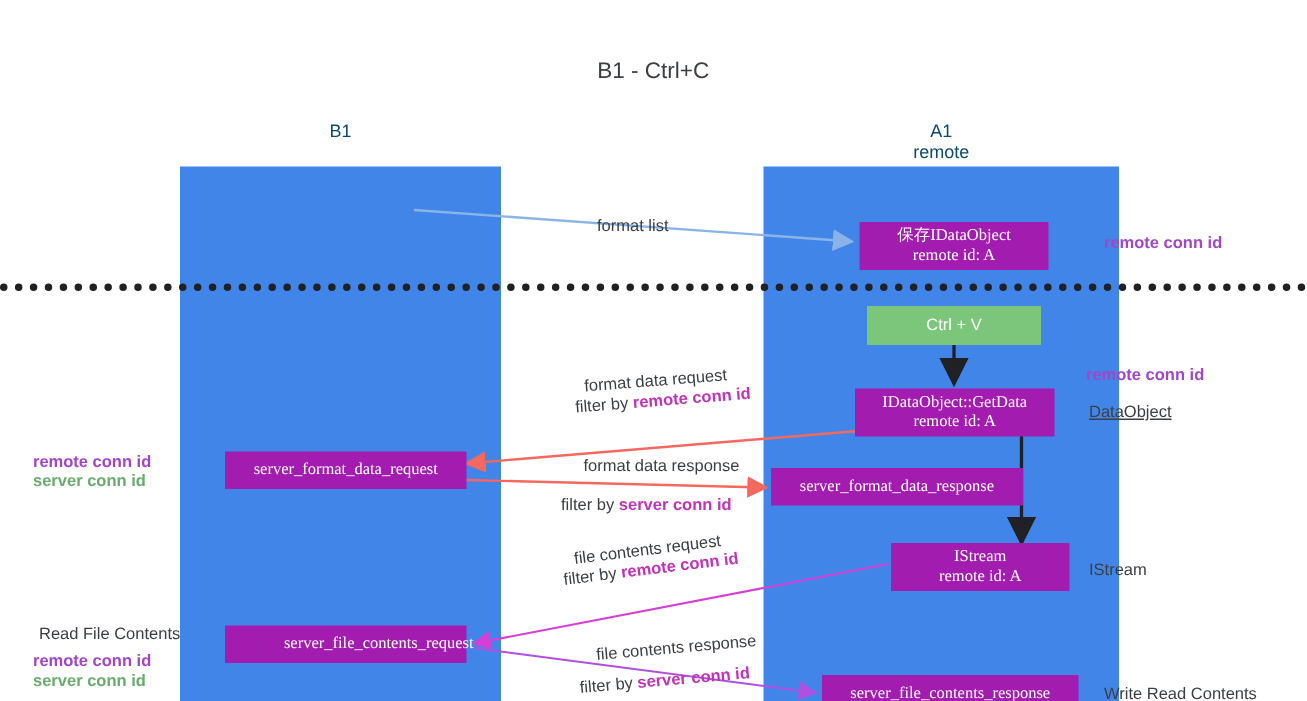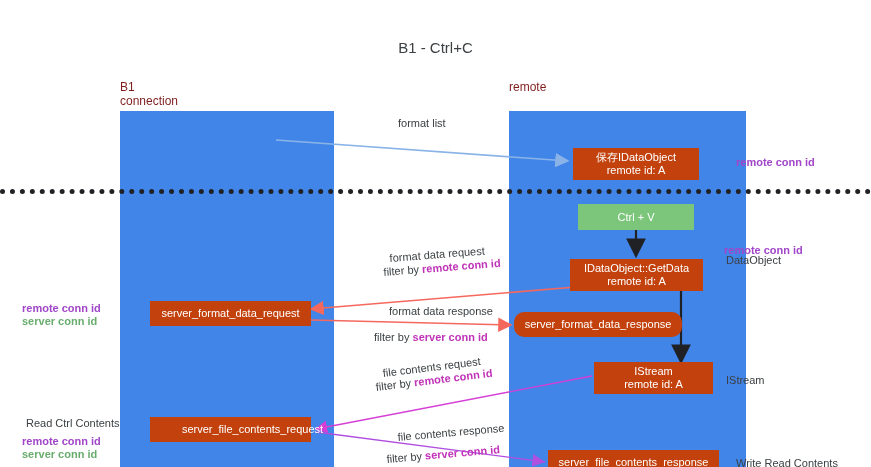--- a/index.html
+++ b/index.html
@@ -5,30 +5,30 @@
   html,body{margin:0;padding:0;background:#ffffff;}
   body{font-family:"Liberation Sans",sans-serif;}
   #stage{position:relative;width:871px;height:467px;background:#ffffff;overflow:hidden;margin-top:32px;}
 
   .abs{position:absolute;}
 
   
   #title{left:0;top:6px;width:871px;text-align:center;color:#3c4043;font-size:15px;line-height:19px;}
 
   
-  .lane-head{color:#7f1d1d;font-size:12px;line-height:14px;}
+  .lane-head{text-align:center;color:#0c4a6e;font-size:12px;line-height:14px;}
 
   
   .lane{background:#4285e8;}
 
   
   .box{box-sizing:border-box;display:flex;flex-direction:column;align-items:center;justify-content:center;
        color:#ffffff;font-size:11px;line-height:13px;text-align:center;}
   .box.green{background:#7bc67b;}
-  .box.orange{background:#c2410c;}
+  .box.orange{background:#a21caf;font-family:Liberation Serif, serif;}
   .box .l2{font-size:11px;}
 
   
   #divider{left:0;top:157px;width:871px;height:0;border-top:5px dotted #202124;}
 
   
   .lbl{color:#3c4043;font-size:11px;line-height:14px;white-space:nowrap;}
   .lbl.purple{color:#a146c8;font-weight:bold;}
   .lbl.green-t{color:#69ad6e;font-weight:bold;}
   .lbl .p{color:#c033b8;font-weight:bold;}
@@ -38,23 +38,23 @@
 <body>
 
 <div id="stage">
 
   <div class="abs" id="title">
     <div>B1 - Ctrl+C</div>
   </div>
 
   <div class="abs lane-head" style="left:120px;top:48px;width:214px;">
     <div>B1</div>
-    <div>connection</div>
   </div>
   <div class="abs lane-head" style="left:509px;top:48px;width:237px;">
+    <div>A1</div>
     <div>remote</div>
   </div>
 
   <div class="abs lane" style="left:120px;top:79px;width:214px;height:380px;"></div>
   <div class="abs lane" style="left:509px;top:79px;width:237px;height:380px;"></div>
 
   <svg viewBox="0 0 871 467">
     <defs>
       <marker id="ah-blue" markerWidth="9" markerHeight="9" refX="8" refY="4.5" orient="auto">
         <path d="M0,0 L9,4.5 L0,9 z" fill="#8ab4e8"></path>
@@ -104,38 +104,38 @@
 
   <div class="abs box orange" style="left:570px;top:227px;width:133px;height:32px;">
     <span>IDataObject::GetData</span>
     <span class="l2">remote id: A</span>
   </div>
 
   <div class="abs box orange" style="left:150px;top:269px;width:161px;height:25px;">
     <span>server_format_data_request</span>
   </div>
 
-  <div class="abs box orange" style="left:514px;top:280px;width:168px;height:25px;border-radius:10px;">
+  <div class="abs box orange" style="left:514px;top:280px;width:168px;height:25px;">
     <span>server_format_data_response</span>
   </div>
 
   <div class="abs box orange" style="left:594px;top:330px;width:119px;height:32px;">
     <span>IStream</span>
     <span class="l2">remote id: A</span>
   </div>
 
   <div class="abs box orange" style="left:150px;top:385px;width:161px;height:25px;padding-left:44px;">
     <span>server_file_contents_request</span>
   </div>
 
   <div class="abs box orange" style="left:548px;top:418px;width:171px;height:25px;">
     <span>server_file_contents_response</span>
   </div>
 
-  <div class="abs lbl" style="left:398px;top:84px;">format list</div>
+  <div class="abs lbl" style="left:398px;top:112px;">format list</div>
 
   <div class="abs lbl" style="left:389px;top:219px;transform:rotate(-4.5deg);transform-origin:left top;">format data request</div>
   <div class="abs lbl" style="left:383px;top:233px;transform:rotate(-4.5deg);transform-origin:left top;">
     <span>filter by </span><span class="p">remote conn id</span>
   </div>
 
   <div class="abs lbl" style="left:389px;top:272px;text-align:right;">format data response</div>
   <div class="abs lbl" style="left:374px;top:298px;">
     <span>filter by </span><span class="p">server conn id</span>
   </div>
@@ -145,24 +145,24 @@
     <span>filter by </span><span class="p">remote conn id</span>
   </div>
 
   <div class="abs lbl" style="left:397px;top:398px;transform:rotate(-5deg);transform-origin:left top;">file contents response</div>
   <div class="abs lbl" style="left:386px;top:420px;transform:rotate(-5deg);transform-origin:left top;">
     <span>filter by </span><span class="p">server conn id</span>
   </div>
 
   <div class="abs lbl purple" style="left:736px;top:123px;">remote conn id</div>
   <div class="abs lbl purple" style="left:724px;top:211px;">remote conn id</div>
-  <div class="abs lbl" style="left:726px;top:221px;">DataObject</div>
+  <div class="abs lbl" style="left:726px;top:236px;text-decoration:underline;">DataObject</div>
   <div class="abs lbl" style="left:726px;top:341px;">IStream</div>
   <div class="abs lbl" style="left:736px;top:424px;">Write Read Contents</div>
 
   <div class="abs lbl purple" style="left:22px;top:269px;">remote conn id</div>
   <div class="abs lbl green-t" style="left:22px;top:282px;">server conn id</div>
 
-  <div class="abs lbl" style="left:26px;top:384px;">Read Ctrl Contents</div>
+  <div class="abs lbl" style="left:26px;top:384px;">Read File Contents</div>
   <div class="abs lbl purple" style="left:22px;top:402px;">remote conn id</div>
   <div class="abs lbl green-t" style="left:22px;top:415px;">server conn id</div>
 
 </div>
 
 </body></html>

